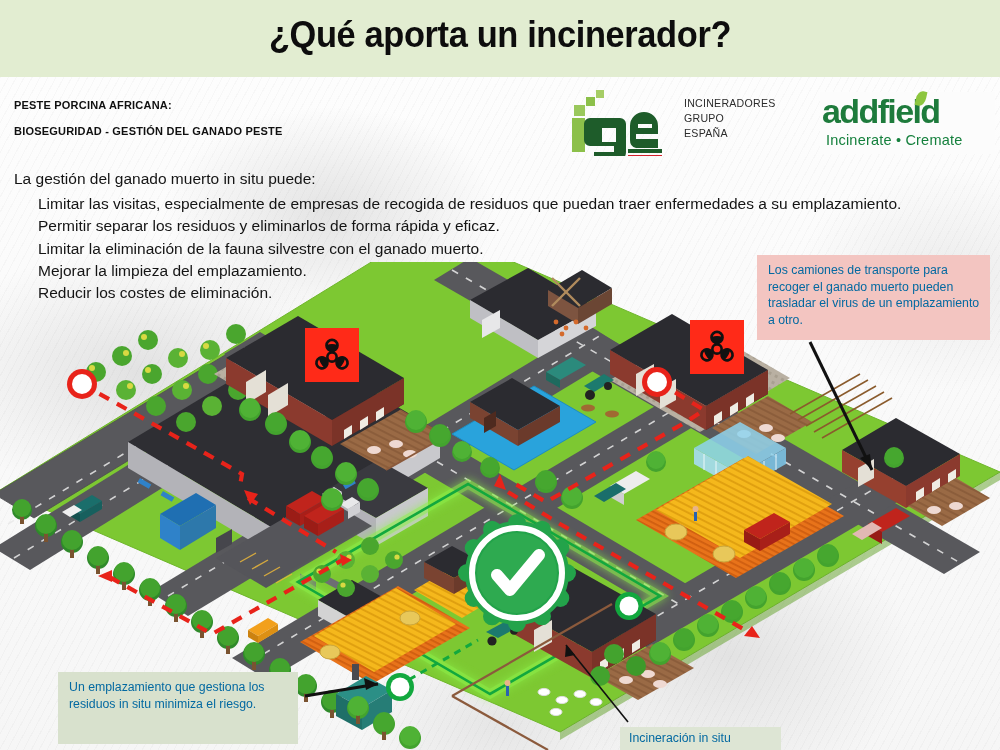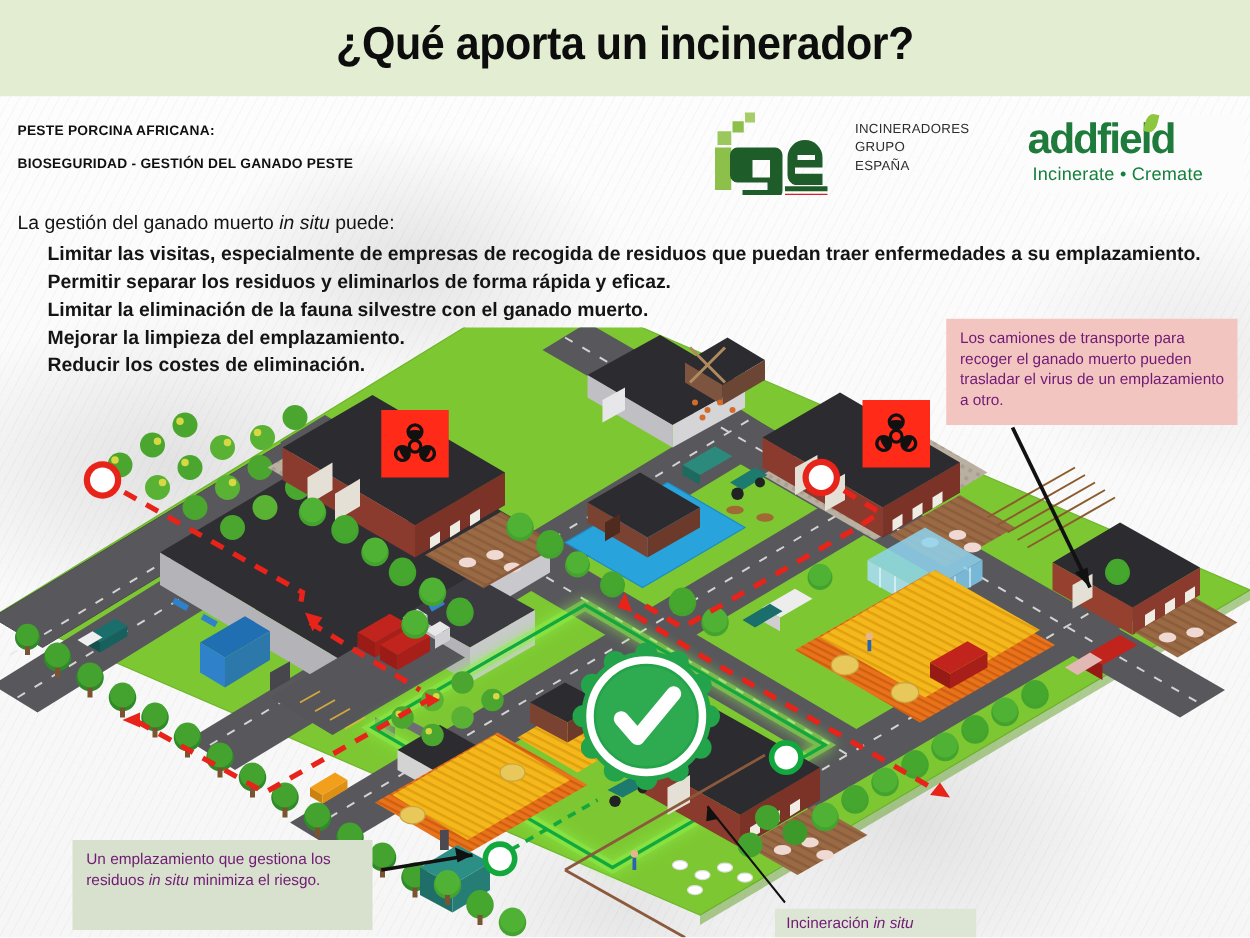--- a/index.html
+++ b/index.html
@@ -47,26 +47,26 @@
   }
   .subtitle div{white-space:nowrap;}
 
   .intro{
     position:absolute;left:14px;top:170px;font-size:15.5px;color:#141414;
   }
   .bullets{
     position:absolute;left:38px;top:193px;width:960px;
     font-size:15.5px;color:#141414;line-height:22.3px;
   }
-  .bullets div{white-space:nowrap;font-weight:bold;}
-  .it{font-style:italic;}
+  .bullets div{white-space:nowrap;}
+  .it{}
 
   
   .callout{
-    position:absolute;font-size:12.3px;line-height:16.6px;color:#701a75;
+    position:absolute;font-size:12.3px;line-height:16.6px;color:#0369a1;
     padding:7px 10px 8px 11px;box-sizing:border-box;
   }
   #callout-trucks{
     left:757px;top:255px;width:233px;height:85px;background:#f3c5c1;
   }
   #callout-onsite{
     left:58px;top:672px;width:240px;height:72px;background:#d8e1cd;
   }
   #callout-incineration{
     left:620px;top:727px;width:161px;height:23px;background:#dde5d4;

